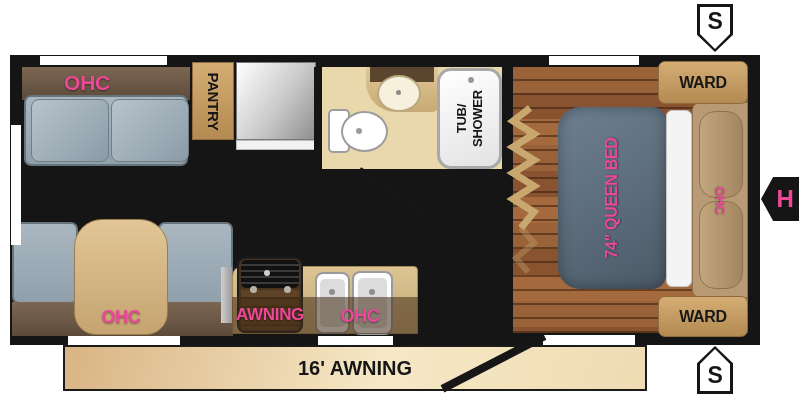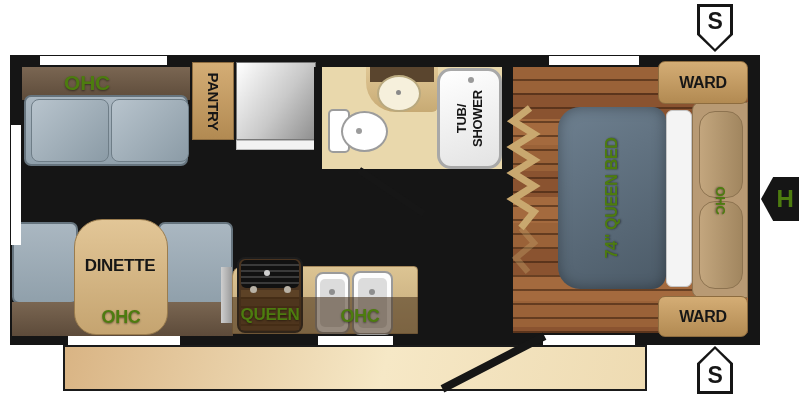--- a/index.html
+++ b/index.html
@@ -23,21 +23,21 @@
   }
   .bath-floor{background:#e9d8ac;}
   
   .tan{background:linear-gradient(180deg,#d4ad75,#b28a52);}
   .brown{background:linear-gradient(180deg,#7a6652,#5d4b3a);}
   .gray-seat{background:linear-gradient(180deg,#aab7c1,#90a0ab);border:2px solid #66747e;border-radius:7px;box-sizing:border-box;}
   .cushion{background:linear-gradient(135deg,#b8c4cd,#8b9ba6);border:1px solid #6e7d87;border-radius:8px;}
   .white-box{background:#fff;}
   
   .lbl{position:absolute;font-weight:bold;letter-spacing:-0.3px;display:flex;align-items:center;justify-content:center;text-align:center;}
-  .lbl.w{color:#4d7c0f;text-shadow:0 1px 2px rgba(0,0,0,.45);}
+  .lbl.w{color:#ec4899;text-shadow:0 1px 2px rgba(0,0,0,.45);}
   .lbl.b{color:#161616;}
   .rot-ccw{transform:rotate(-90deg);white-space:nowrap;}
   .rot-cw{transform:rotate(90deg);white-space:nowrap;}
   svg{display:block;}
   .marker-outer{position:absolute;background:#151515;}
   .marker-inner{position:absolute;inset:3px;background:#ffffff;}
   .clip-pennant-down{clip-path:polygon(0 0,100% 0,100% 64%,50% 100%,0 64%);}
   .clip-pennant-up{clip-path:polygon(50% 0,100% 36%,100% 100%,0 100%,0 36%);}
   .clip-tag-left{clip-path:polygon(0 50%,32% 0,100% 0,100% 100%,32% 100%);}
 </style>
@@ -56,23 +56,20 @@
   <div class="abs cushion" style="left:31px;top:99px;width:76px;height:61px;"></div>
   <div class="abs cushion" style="left:111px;top:99px;width:76px;height:61px;"></div>
   <div class="lbl w" style="left:22px;top:70px;width:130px;height:26px;font-size:21px;">
       <span>OHC</span>
     </div>
 
   <div class="abs gray-seat" style="left:12px;top:222px;width:66px;height:82px;"></div>
   <div class="abs gray-seat" style="left:158px;top:222px;width:75px;height:82px;"></div>
   <div class="abs brown" style="left:12px;top:302px;width:221px;height:34px;"></div>
   <div class="abs" style="left:74px;top:219px;width:92px;height:114px;background:linear-gradient(180deg,#e2c697,#c5a470);border:1px solid #9a7c4e;border-radius:28px 28px 22px 22px;"></div>
-  <div class="lbl b" style="left:74px;top:255px;width:92px;height:22px;font-size:17px;">
-      <span>DINETTE</span>
-    </div>
   <div class="lbl w" style="left:62px;top:306px;width:118px;height:22px;font-size:18px;">
       <span>OHC</span>
     </div>
 
   <div class="abs tan" style="left:192px;top:62px;width:42px;height:78px;border:1px solid #8d6c3f;box-sizing:border-box;"></div>
   <div class="lbl b" style="left:192px;top:62px;width:42px;height:78px;font-size:15px;">
       <span class="rot-cw">PANTRY</span>
     </div>
 
   <div class="abs" style="left:236px;top:62px;width:80px;height:78px;background:linear-gradient(125deg,#ffffff,#c9c9c9 55%,#8f8f8f);border:1px solid #777;box-sizing:border-box;"></div>
@@ -90,21 +87,21 @@
 
   <div class="abs" style="left:315px;top:272px;width:35px;height:62px;background:#fdfdfd;border:2px solid #9a9a9a;border-radius:8px;box-sizing:border-box;"></div>
   <div class="abs" style="left:352px;top:271px;width:41px;height:64px;background:#fdfdfd;border:2px solid #9a9a9a;border-radius:8px;box-sizing:border-box;"></div>
   <div class="abs" style="left:320px;top:279px;width:25px;height:48px;background:#dcdcdc;border-radius:5px;"></div>
   <div class="abs" style="left:358px;top:278px;width:29px;height:50px;background:#dcdcdc;border-radius:5px;"></div>
   <div class="abs" style="left:329px;top:289px;width:6px;height:6px;background:#8e8e8e;border-radius:50%;"></div>
   <div class="abs" style="left:369px;top:289px;width:6px;height:6px;background:#8e8e8e;border-radius:50%;"></div>
 
   <div class="abs" style="left:232px;top:297px;width:186px;height:37px;background:rgba(66,44,22,.55);"></div>
   <div class="lbl w" style="left:237px;top:305px;width:66px;height:20px;font-size:17px;">
-      <span>QUEEN</span>
+      <span>AWNING</span>
     </div>
   <div class="lbl w" style="left:300px;top:306px;width:120px;height:20px;font-size:18px;">
       <span>OHC</span>
     </div>
 
   <div class="abs bath-floor" style="left:322px;top:67px;width:180px;height:102px;"></div>
   <div class="abs wall" style="left:314px;top:67px;width:8px;height:111px;"></div>
   <div class="abs wall" style="left:314px;top:169px;width:49px;height:9px;"></div>
   <div class="abs wall" style="left:431px;top:169px;width:82px;height:9px;"></div>
   <div class="abs wall" style="left:502px;top:67px;width:11px;height:111px;"></div>
@@ -149,20 +146,23 @@
     </div>
 
   <div class="abs white-box" style="left:40px;top:56px;width:127px;height:9px;"></div>
   <div class="abs white-box" style="left:549px;top:56px;width:90px;height:9px;"></div>
   <div class="abs white-box" style="left:68px;top:336px;width:112px;height:9px;"></div>
   <div class="abs white-box" style="left:318px;top:336px;width:75px;height:9px;"></div>
   <div class="abs white-box" style="left:543px;top:335px;width:92px;height:10px;"></div>
   <div class="abs white-box" style="left:11px;top:125px;width:10px;height:120px;"></div>
 
   <div class="abs" style="left:63px;top:345px;width:584px;height:46px;background:linear-gradient(105deg,#d9b484,#f6e8c6 55%,#eedbb2);border:2px solid #1a1a1a;box-sizing:border-box;"></div>
+  <div class="lbl b" style="left:63px;top:345px;width:584px;height:46px;font-size:20px;letter-spacing:0;">
+      <span>16' AWNING</span>
+    </div>
 
   <svg class="abs" style="left:0;top:0;" width="800" height="400" viewBox="0 0 800 400">
     <line x1="362" y1="172" x2="421" y2="212" stroke="#161616" stroke-width="7" stroke-linecap="square"></line>
     <line x1="541" y1="338" x2="446" y2="387" stroke="#161616" stroke-width="8" stroke-linecap="square"></line>
     <polyline points="530,108 513,121 534,134 513,147 534,160 513,173 534,186 513,199 534,212 521,228" fill="none" stroke="#c9a86f" stroke-width="7" stroke-linejoin="miter"></polyline>
     <polyline points="521,228 534,243 516,258 528,272" fill="none" stroke="#c9a86f" stroke-width="6" opacity="0.35"></polyline>
   </svg>
 
   <div class="marker-outer clip-pennant-down" style="left:697px;top:4px;width:36px;height:48px;">
     <div class="marker-inner clip-pennant-down"></div>

